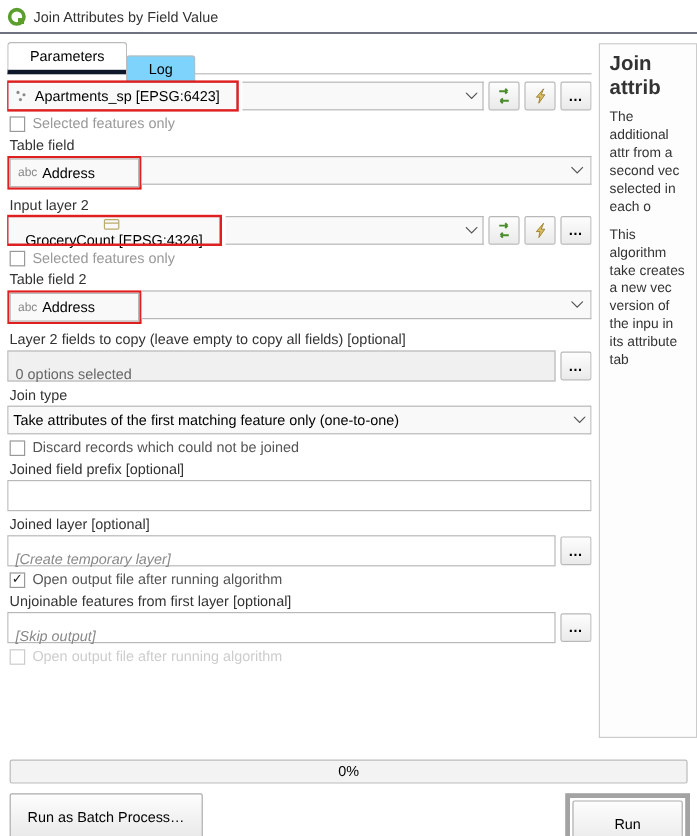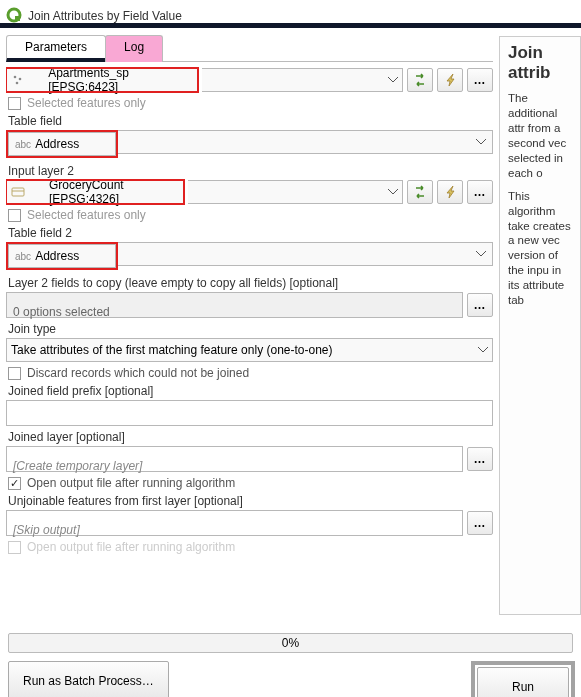--- a/index.html
+++ b/index.html
@@ -1,31 +1,31 @@
 <!DOCTYPE html>
 <html><head>
 <meta charset="utf-8">
 <style>
   * { box-sizing: border-box; font-family: "Segoe UI", Tahoma, sans-serif; font-size: 12px; }
   body { margin: 0; background: #fff; width: 581px; height: 697px; overflow: hidden; position: relative; }
-  .titlebar { height: 28px; background: #fff; border-bottom: 5px solid #0f172a; display: flex; align-items: flex-end; padding-left: 6px; gap: 6px; }
+  .titlebar { height: 28px; background: #fff; border-bottom: 1px solid #0f172a; display: flex; align-items: center; padding-left: 6px; gap: 6px; }
   .qgis-icon { width: 16px; height: 16px; display: inline-flex; align-items: center; justify-content: center; }
   .title-text { font-size: 12px; color: #333; }
   .main { display: flex; height: calc(100% - 28px - 70px); }
   .left-panel { flex: 1; padding: 6px; display: flex; flex-direction: column; }
   .right-panel { width: 82px; border: 1px solid #ccc; background: #fdfdfd; margin: 8px 0 12px 0; padding: 6px 6px 6px 8px; overflow: hidden; }
   .right-title { font-size: 17px; font-weight: bold; color: #333; margin-bottom: 8px; }
   .right-desc { font-size: 11.5px; color: #333; line-height: 1.3; margin-bottom: 8px; }
   .tabs { display: flex; border-bottom: 1px solid #bbb; margin-bottom: 4px; }
-  .tab { padding: 4px 18px; border: 1px solid #bbb; border-bottom: none; background: #f9a8d4; margin-right: -1px; border-radius: 3px 3px 0 0; cursor: pointer; position: relative; top: 1px; }
+  .tab { padding: 4px 18px; border: 1px solid #bbb; border-bottom: none; background: #7dd3fc; margin-right: -1px; border-radius: 3px 3px 0 0; cursor: pointer; position: relative; top: 12px; }
   .tab.active { background: #fff; border-bottom: 4px solid #0f172a; top: 1px; }
   .form-area { flex: 1; overflow: hidden; padding-top: 2px; }
   .label { color: #333; margin: 4px 0 2px 2px; display: block; }
   .row { display: flex; align-items: center; gap: 4px; margin-bottom: 2px; }
-  .combo { flex: 1; height: 24px; border: 1px solid #b8b8b8; background: #f9f9f9; display: flex; align-items: center; padding: 0 4px; position: relative; gap: 20px; }
+  .combo { flex: 1; height: 24px; border: 1px solid #b8b8b8; background: #f9f9f9; display: flex; align-items: center; padding: 0 4px; position: relative; }
   .combo .arrow { margin-left: auto; }
   .input-flat { flex: 1; height: 22px; border: 1px solid #b8b8b8; background: #fff; padding: 12px 6px; color: #333; }
   .input-flat.placeholder { color: #888; font-style: italic; }
   .sq-btn { width: 26px; height: 24px; border: 1px solid #b8b8b8; background: linear-gradient(#fdfdfd,#eaeaea); display: flex; align-items: center; justify-content: center; cursor: pointer; border-radius: 2px; }
   .dots-btn { width: 26px; height: 24px; border: 1px solid #b8b8b8; background: linear-gradient(#fdfdfd,#eaeaea); display: flex; align-items: center; justify-content: center; cursor: pointer; border-radius: 2px; font-weight: bold; letter-spacing: 1px; }
   .chk-row { display: flex; align-items: center; gap: 6px; margin: 4px 0 4px 2px; }
   .chk { width: 13px; height: 13px; border: 1px solid #999; display: inline-flex; align-items: center; justify-content: center; background: #fff; }
   .chk.checked::after { content: "✓"; font-size: 11px; color: #222; line-height: 11px; }
   .chk-label { color: #555; }
   .chk-label.disabled { color: #999; }
@@ -116,21 +116,21 @@
           <span class="arrow" style="margin-left:auto;margin-right:6px;">
               <svg width="10" height="6">
                 <path d="M0 0 L5 5 L10 0" fill="none" stroke="#555"></path>
               </svg>
             </span>
         </div>
       </div>
 
       <span class="label">Input layer 2</span>
       <div class="row">
-        <div class="combo redbox" style="max-width:178px;">
+        <div class="combo redbox" style="max-width:178px;flex-direction:column;">
           <span class="layer-icon">
               <svg width="14" height="12">
                 <rect x="1" y="2" width="12" height="8" rx="1" fill="none" stroke="#bba96a"></rect>
                 <line x1="1" y1="5" x2="13" y2="5" stroke="#bba96a"></line>
               </svg>
             </span>
           <span>GroceryCount [EPSG:4326]</span>
         </div>
         <div class="combo" style="flex:1;border-left:none;justify-content:flex-end;">
           <span class="arrow">

